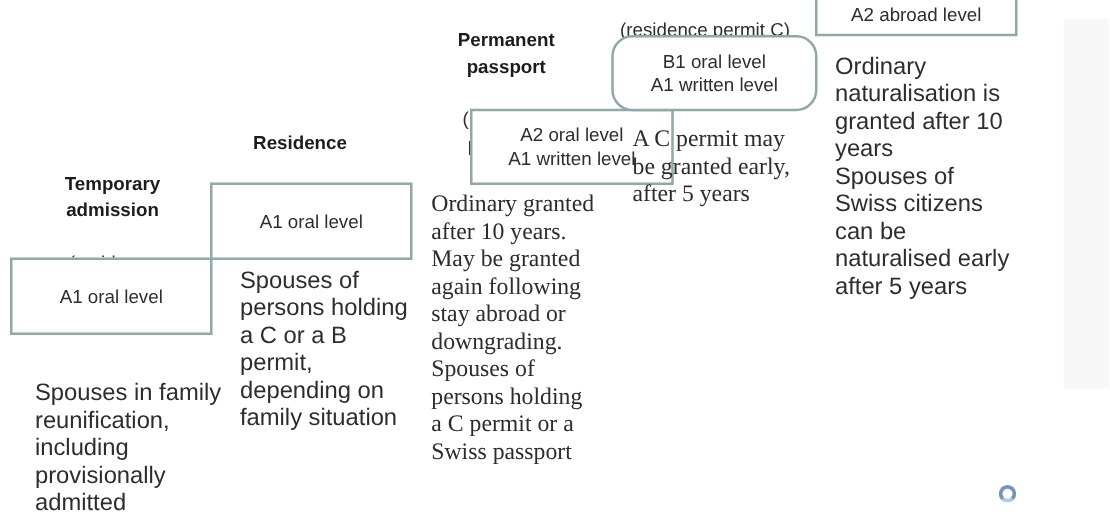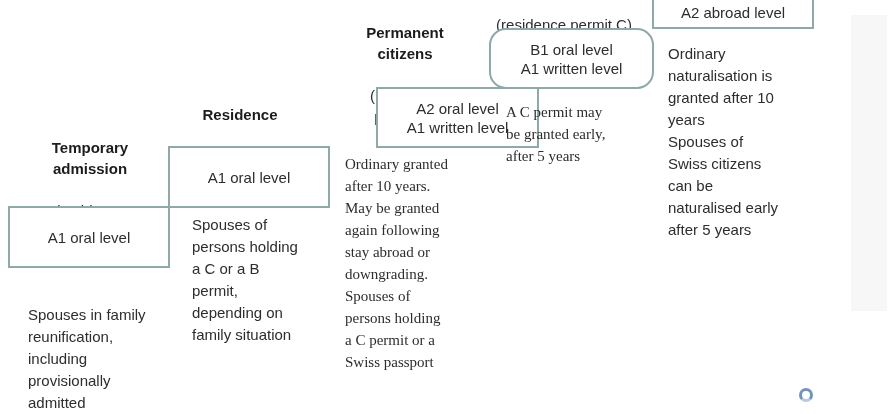--- a/index.html
+++ b/index.html
@@ -52,21 +52,21 @@
     align-items: flex-end;
     padding-bottom: 5px;
   }
   #box1 { left: 8px;   top: 206px; width: 162px; height: 62px; }
   #box2 { left: 168px; top: 146px; width: 162px; height: 62px; }
   #box3 { left: 328px; top: 87px;  width: 163px; height: 61px; margin-left: 48px; }
   #box4 { left: 489px; top: 28px;  width: 165px; height: 61px; border-radius: 17px; }
   #box5 { left: 652px; top: -32px; width: 162px; height: 61px; }
   .note {
     position: absolute;
-    font-size: 15px;
+    font-size: 19px;
     line-height: 22px;
     white-space: pre-line;
   }
   #hdr1 { left: 15px;  top: 116px; width: 150px; }
   #hdr2 { left: 165px; top: 83px;  width: 150px; }
   #hdr3 { left: 330px; top: 1px;   width: 150px; }
   #hdr4 { left: 489px; top: -2px;  width: 150px; line-height: 18px; }
   #note1 { left: 28px;  top: 270px; width: 158px; margin-top: 34px; }
   #note2 { left: 192px; top: 214px; width: 142px; }
   #note3 { left: 345px; top: 153px; width: 150px; font-family: Liberation Serif, serif; }
@@ -115,21 +115,21 @@
   </div>
   <div class="note" id="note2">Spouses of
 persons holding
 a C or a B
 permit,
 depending on
 family situation</div>
 
   <div class="hdr" id="hdr3">
     <span class="t">Permanent
-citizens</span>
+passport</span>
     <span class="s">(residence
 permit C)</span>
   </div>
   <div class="box" id="box3">
     <span>A2 oral level
 A1 written level</span>
   </div>
   <div class="note" id="note3">Ordinary granted
 after 10 years.
 May be granted

